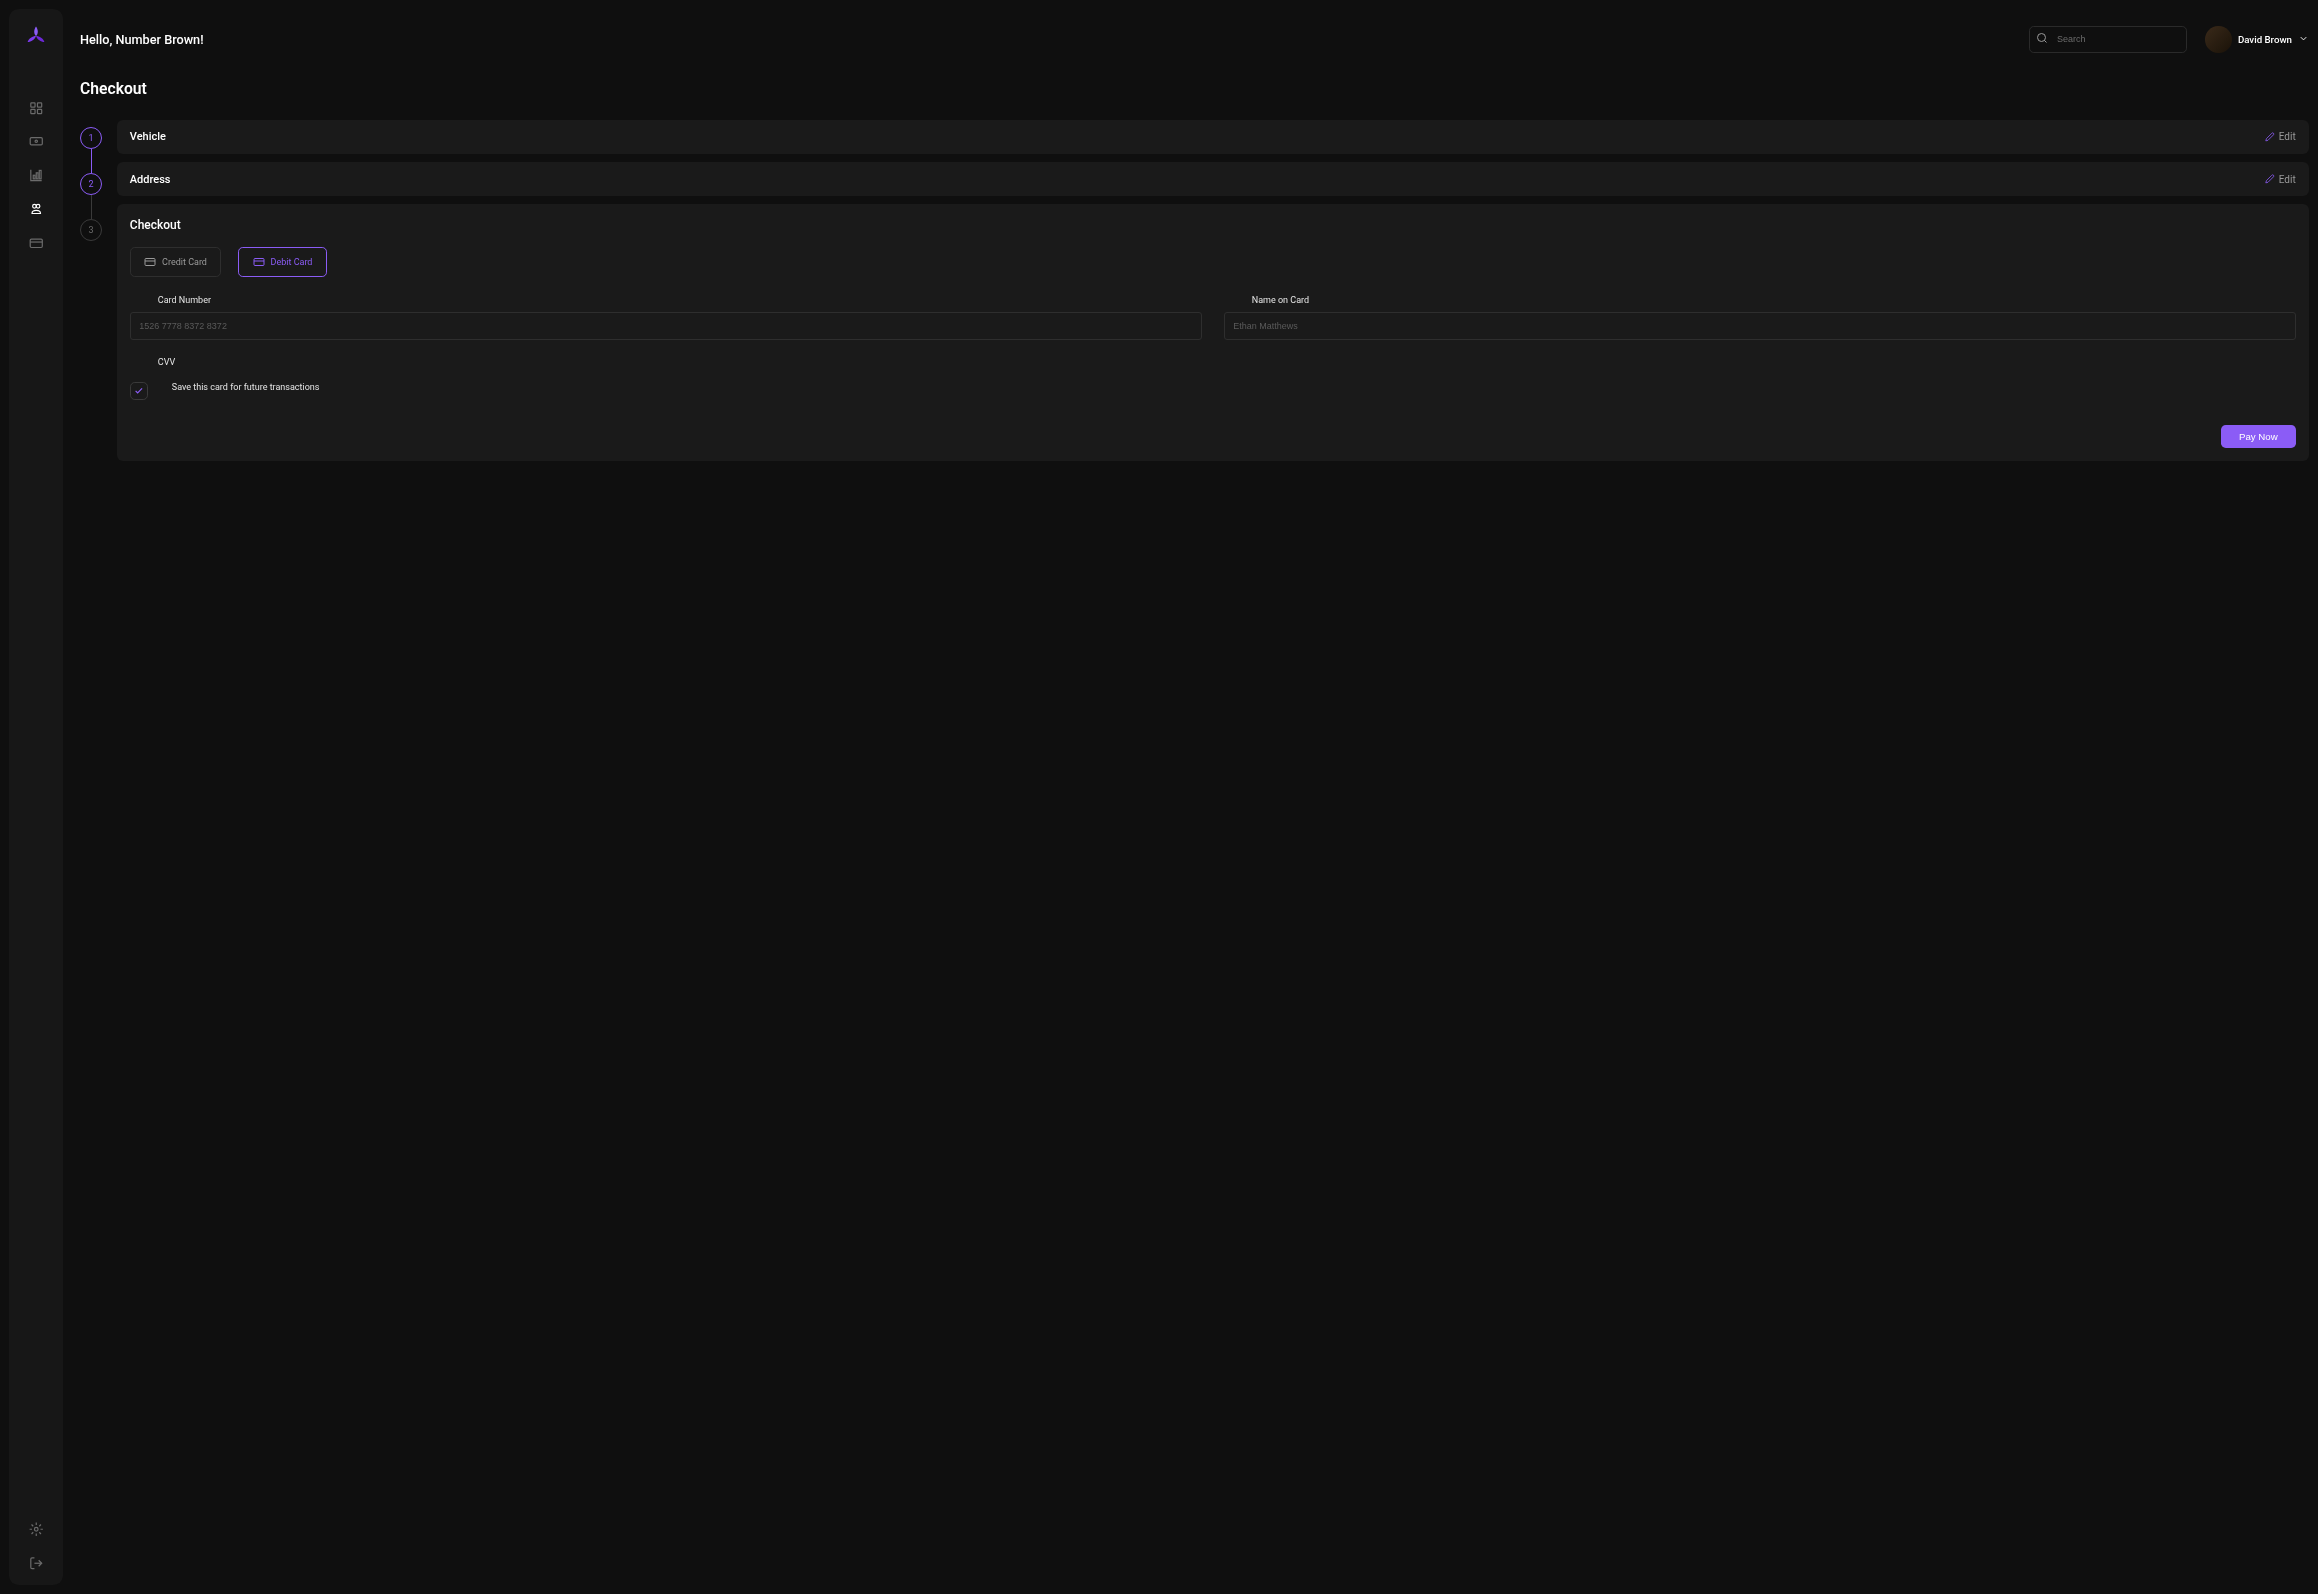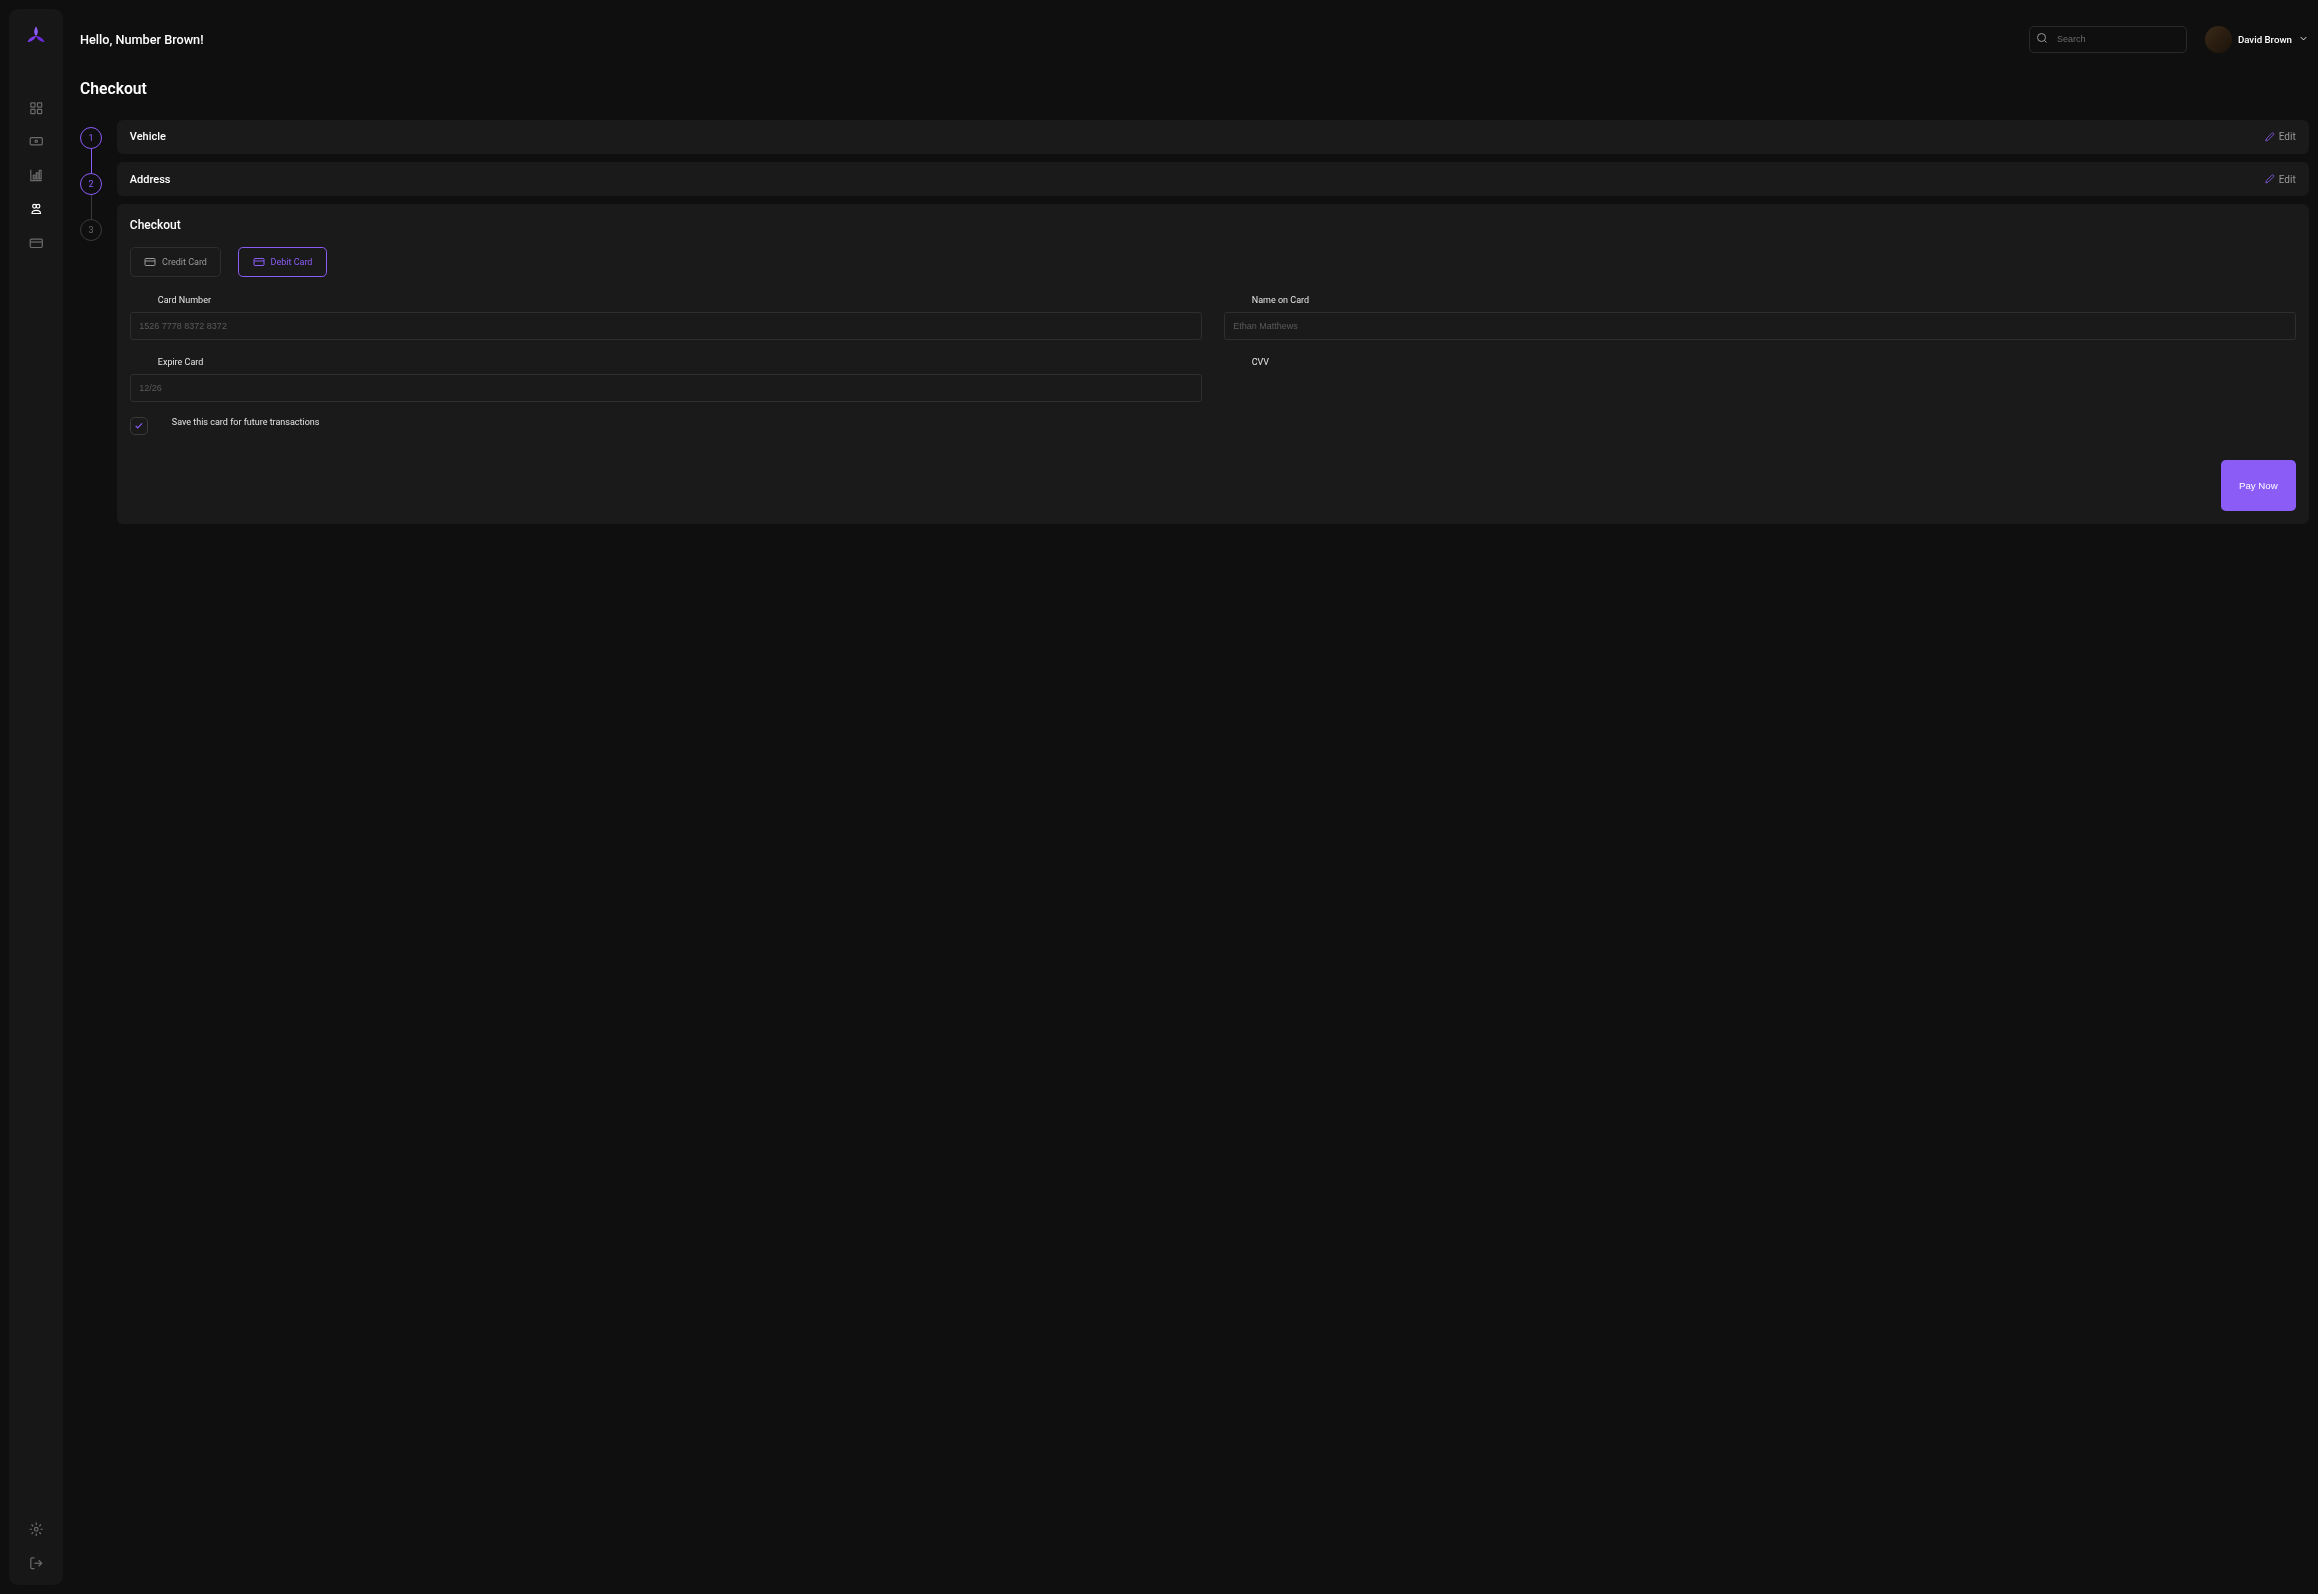--- a/index.html
+++ b/index.html
@@ -229,21 +229,21 @@
 }
 .save-label { font-size: 9px; color: #e5e5e5; }
 
 .pay-row { display: flex; justify-content: flex-end; }
 .pay-btn {
   background: #8b5cf6;
   border: none;
   color: #fff;
   font-size: 9.7px;
   font-weight: 500;
-  padding: 20px 18px;
+  padding: 6px 18px;
   border-radius: 4.8px;
   cursor: pointer;
 }
 </style>
 </head>
 <body>
 
 <aside class="sidebar">
   <div class="logo">
     <svg viewBox="0 0 40 40" fill="none">
@@ -385,24 +385,20 @@
         <div class="form-grid">
           <div class="form-group">
             <label class="form-label">Card Number</label>
             <input class="form-input" placeholder="1526 7778 8372 8372" style="">
           </div>
           <div class="form-group">
             <label class="form-label">Name on Card</label>
             <input class="form-input" placeholder="Ethan Matthews" style="">
           </div>
           <div class="form-group">
-            <label class="form-label">Expire Card</label>
-            <input class="form-input" placeholder="12/26" style="">
-          </div>
-          <div class="form-group">
             <label class="form-label">CVV</label>
           </div>
         </div>
 
         <div class="save-row">
           <div class="checkbox">
             <svg width="9.7" height="9.7" viewBox="0 0 24 24" fill="none" stroke="currentColor" stroke-width="3">
                 <polyline points="20 6 9 17 4 12"></polyline>
               </svg>
           </div>

